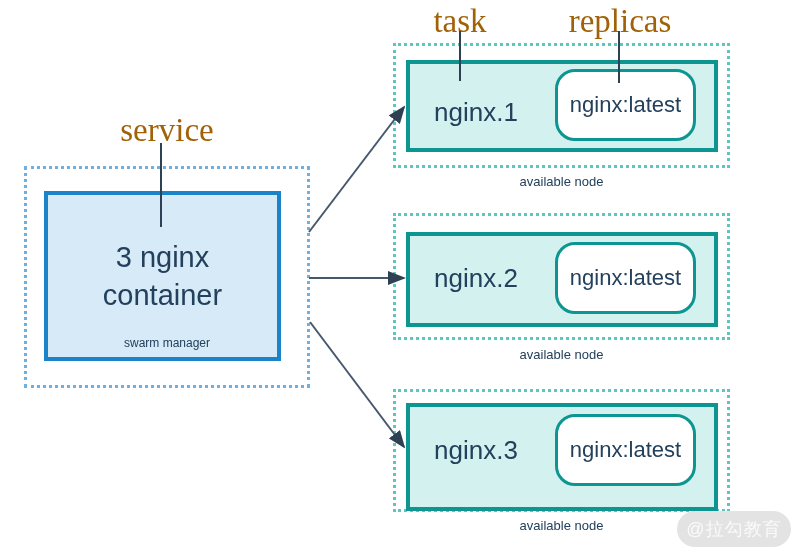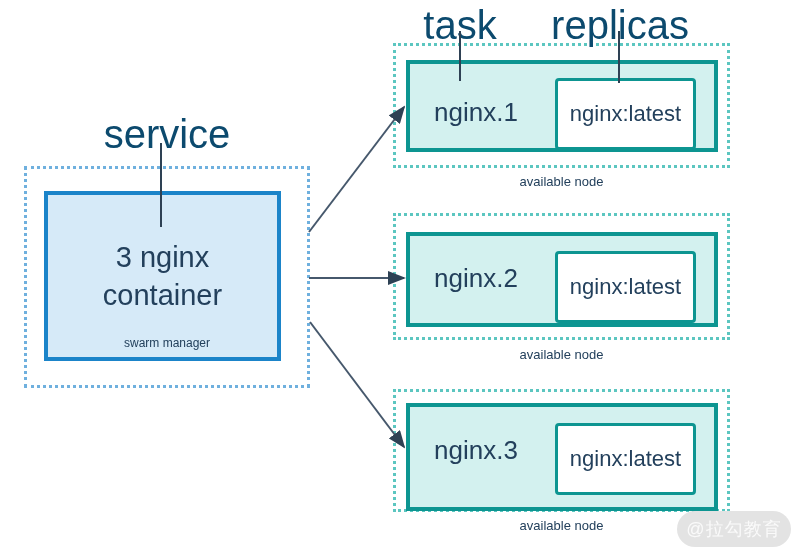--- a/index.html
+++ b/index.html
@@ -7,24 +7,25 @@
     position: relative;
     width: 800px; height: 552px;
     background: #ffffff;
     font-family: "Liberation Sans", sans-serif;
     color: #23405c;
     overflow: hidden;
   }
   .lbl {
     position: absolute;
     transform: translateX(-50%);
-    font-size: 40px;
-    color: #0c4a6e;
+    font-size: 33px;
+    color: #a16207;
     white-space: nowrap;
     z-index: 5;
+    font-family: Liberation Serif, serif;
   }
   .connector {
     position: absolute;
     width: 2px;
     background: #2e4154;
     z-index: 6;
   }
   
   .mgr-dotted {
     position: absolute;
@@ -76,25 +77,24 @@
     position: absolute;
     left: 24px; top: 0; height: 84px;
     display: flex; align-items: center;
     font-size: 26px;
   }
   .container-box {
     position: absolute;
     left: 145px; top: 5px; width: 141px; height: 72px;
     background: #ffffff;
     border: 3px solid #0d9591;
-    border-radius: 4px;
+    border-radius: 20px;
     box-sizing: border-box;
     display: flex; align-items: center; justify-content: center;
     font-size: 22px;
-    margin-top: 9px;
   }
   .node-caption {
     position: absolute;
     left: 0; top: 131px; width: 337px;
     text-align: center;
     font-size: 13px;
   }
   
   .arrows {
     position: absolute;

